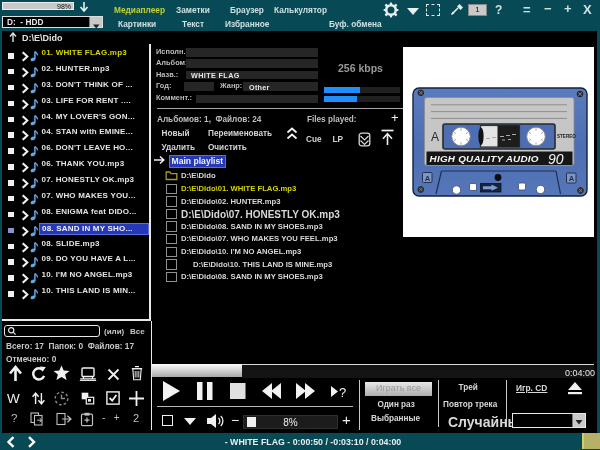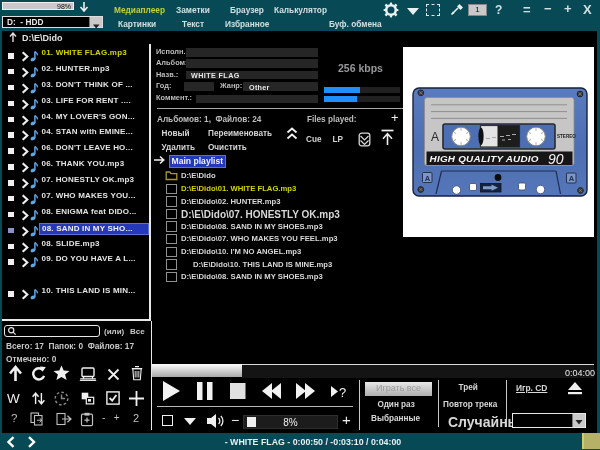--- a/index.html
+++ b/index.html
@@ -248,20 +248,32 @@
         <svg class="fchev" width="8" height="11" viewBox="0 0 8 11">
           <path d="M1.7 1.2 L6.3 5.5 L1.7 9.8" stroke="#f0f0f0" stroke-width="2.1" fill="none"></path>
         </svg>
         <svg class="fnote" width="10" height="12" viewBox="0 0 10 12">
           <ellipse cx="2.9" cy="9.4" rx="2.4" ry="1.8" fill="#5fa8e8" transform="rotate(-18 2.9 9.4)"></ellipse>
           <path d="M4.9 9.2 V1.6" stroke="#5fa8e8" stroke-width="1.5"></path>
           <path d="M4.9 1.6 c1.5 .9 2.8 1.5 2.6 3.8" fill="none" stroke="#5fa8e8" stroke-width="1.4"></path>
         </svg>
         <div class="ftxt" style="color:#e4e4e4;">09. DO YOU HAVE A L...</div>
       </div>
+      <div class="frow" style="top:226.3px;">
+        <div class="fchk"></div>
+        <svg class="fchev" width="8" height="11" viewBox="0 0 8 11">
+          <path d="M1.7 1.2 L6.3 5.5 L1.7 9.8" stroke="#f0f0f0" stroke-width="2.1" fill="none"></path>
+        </svg>
+        <svg class="fnote" width="10" height="12" viewBox="0 0 10 12">
+          <ellipse cx="2.9" cy="9.4" rx="2.4" ry="1.8" fill="#5fa8e8" transform="rotate(-18 2.9 9.4)"></ellipse>
+          <path d="M4.9 9.2 V1.6" stroke="#5fa8e8" stroke-width="1.5"></path>
+          <path d="M4.9 1.6 c1.5 .9 2.8 1.5 2.6 3.8" fill="none" stroke="#5fa8e8" stroke-width="1.4"></path>
+        </svg>
+        <div class="ftxt" style="color:#e4e4e4;">10. I'M NO ANGEL.mp3</div>
+      </div>
       <div class="frow" style="top:242.2px;">
         <div class="fchk"></div>
         <svg class="fchev" width="8" height="11" viewBox="0 0 8 11">
           <path d="M1.7 1.2 L6.3 5.5 L1.7 9.8" stroke="#f0f0f0" stroke-width="2.1" fill="none"></path>
         </svg>
         <svg class="fnote" width="10" height="12" viewBox="0 0 10 12">
           <ellipse cx="2.9" cy="9.4" rx="2.4" ry="1.8" fill="#5fa8e8" transform="rotate(-18 2.9 9.4)"></ellipse>
           <path d="M4.9 9.2 V1.6" stroke="#5fa8e8" stroke-width="1.5"></path>
           <path d="M4.9 1.6 c1.5 .9 2.8 1.5 2.6 3.8" fill="none" stroke="#5fa8e8" stroke-width="1.4"></path>
         </svg>

